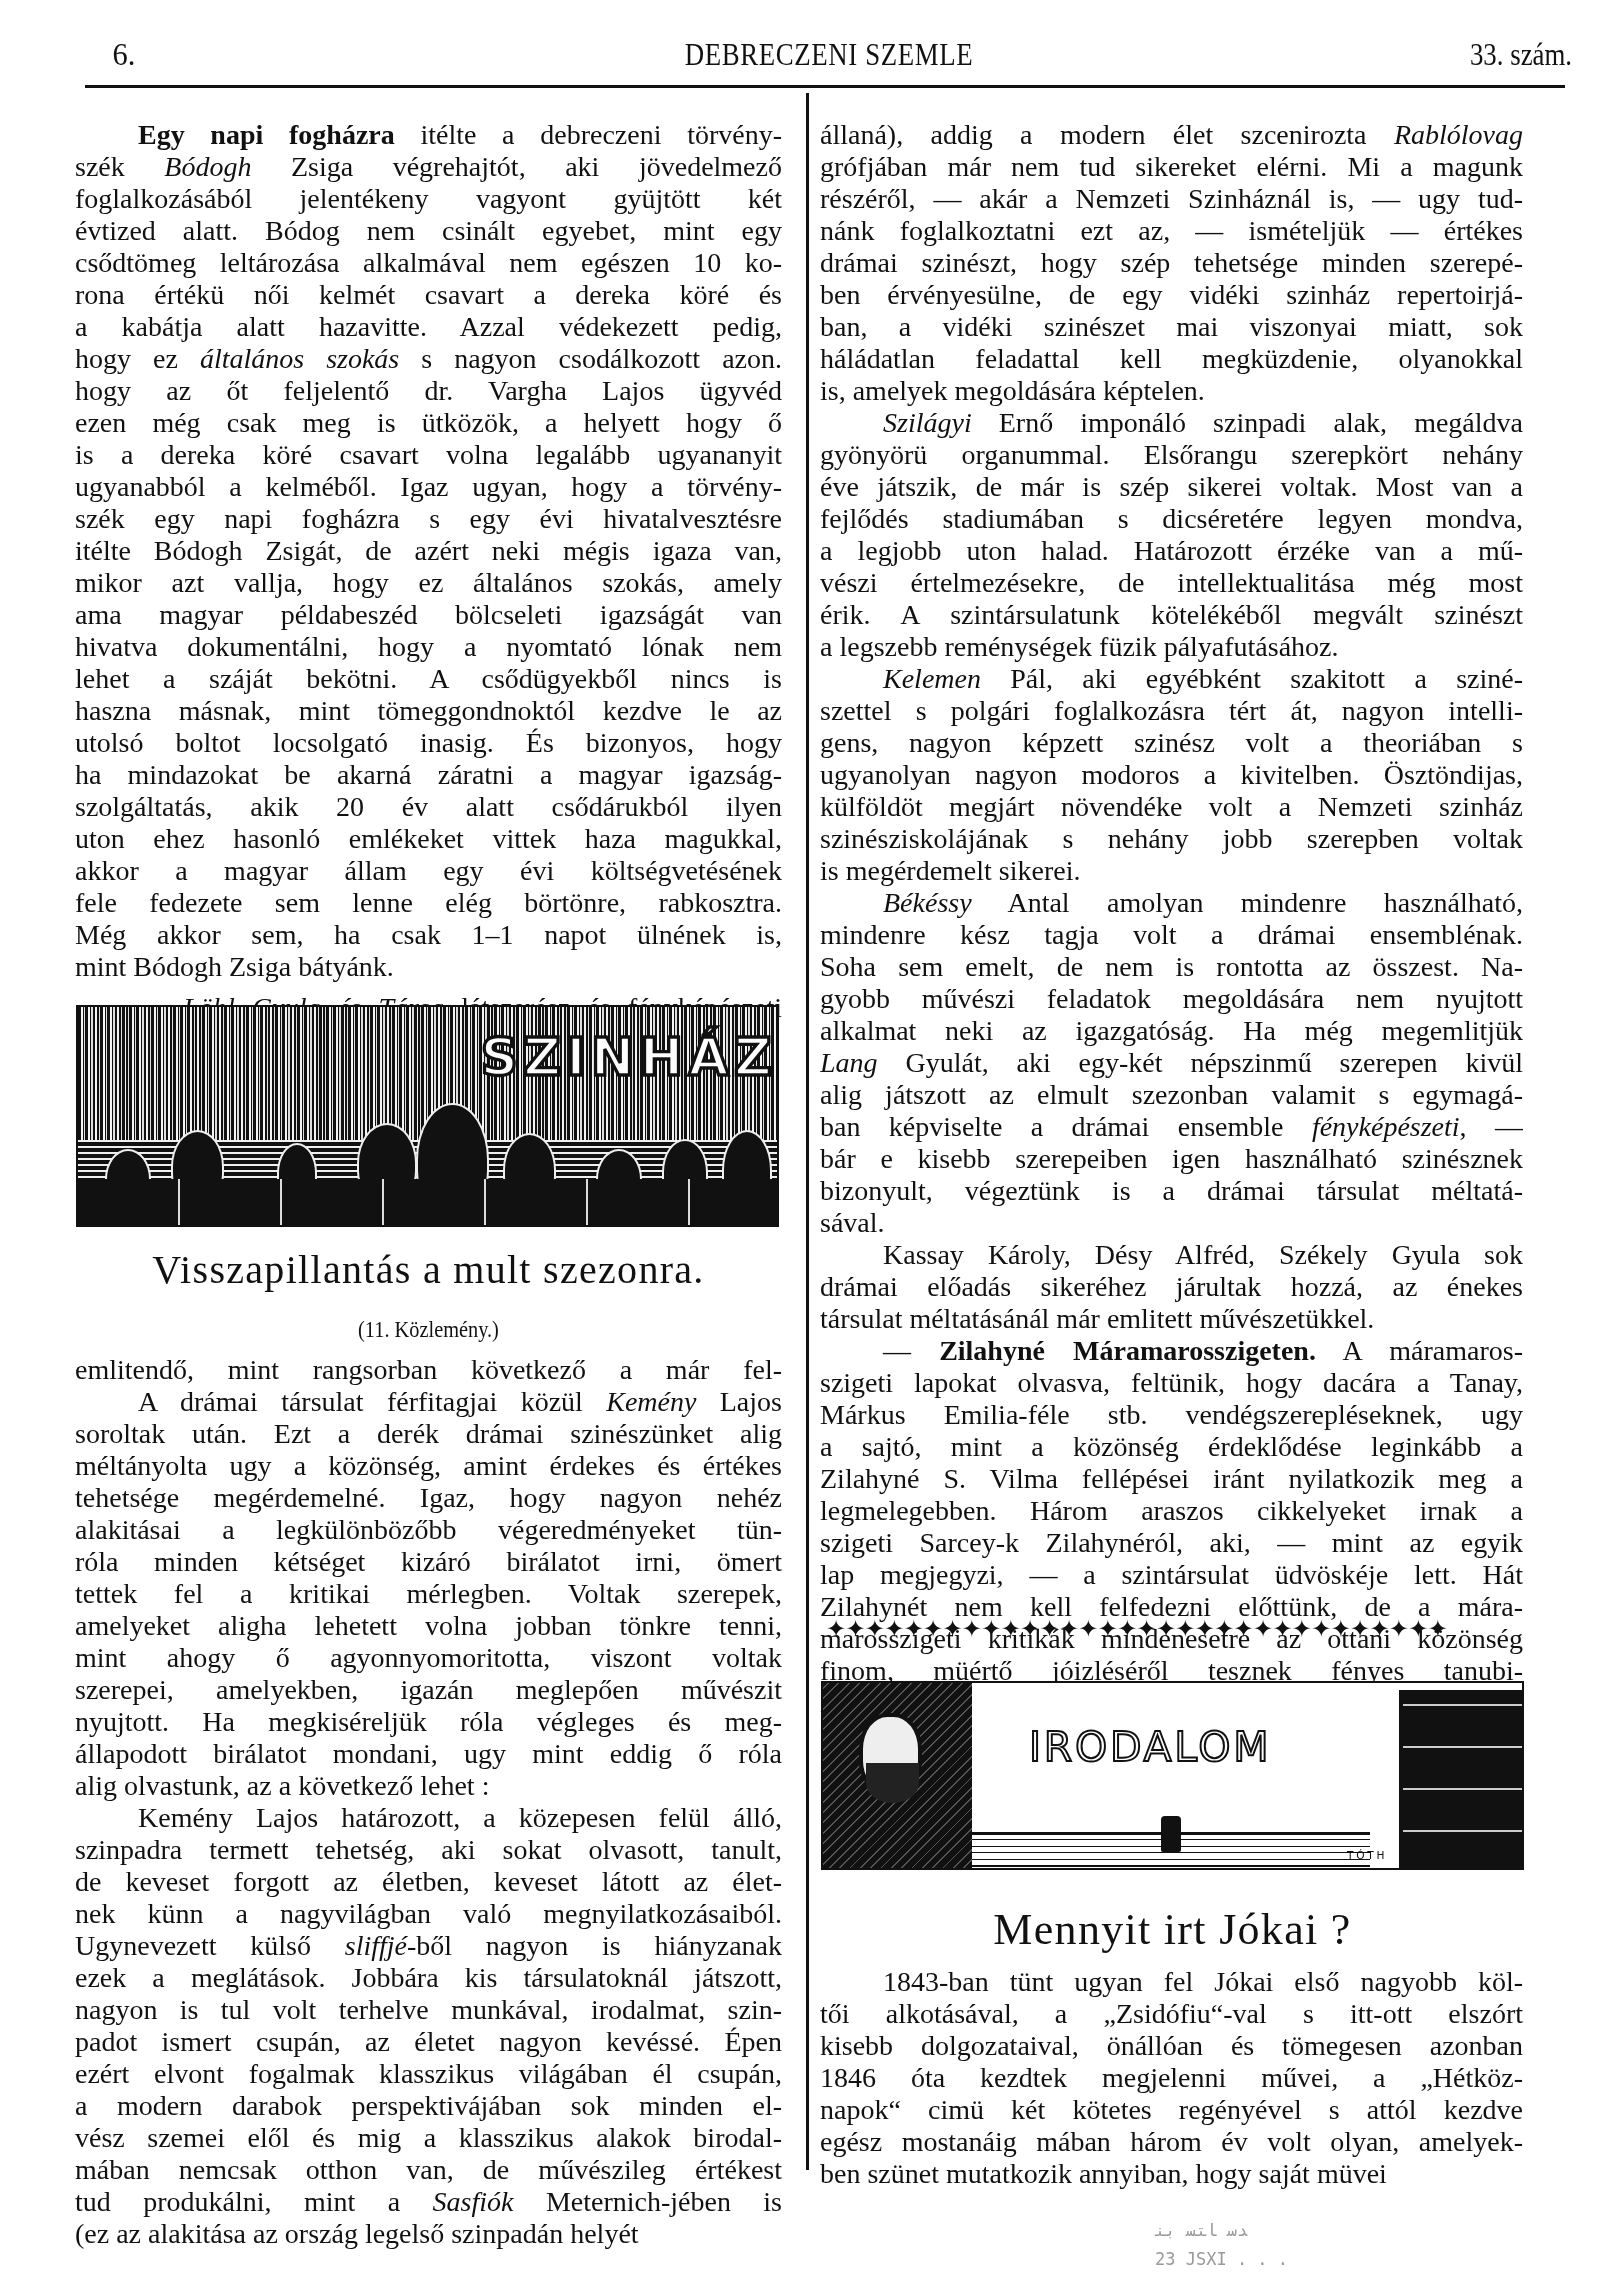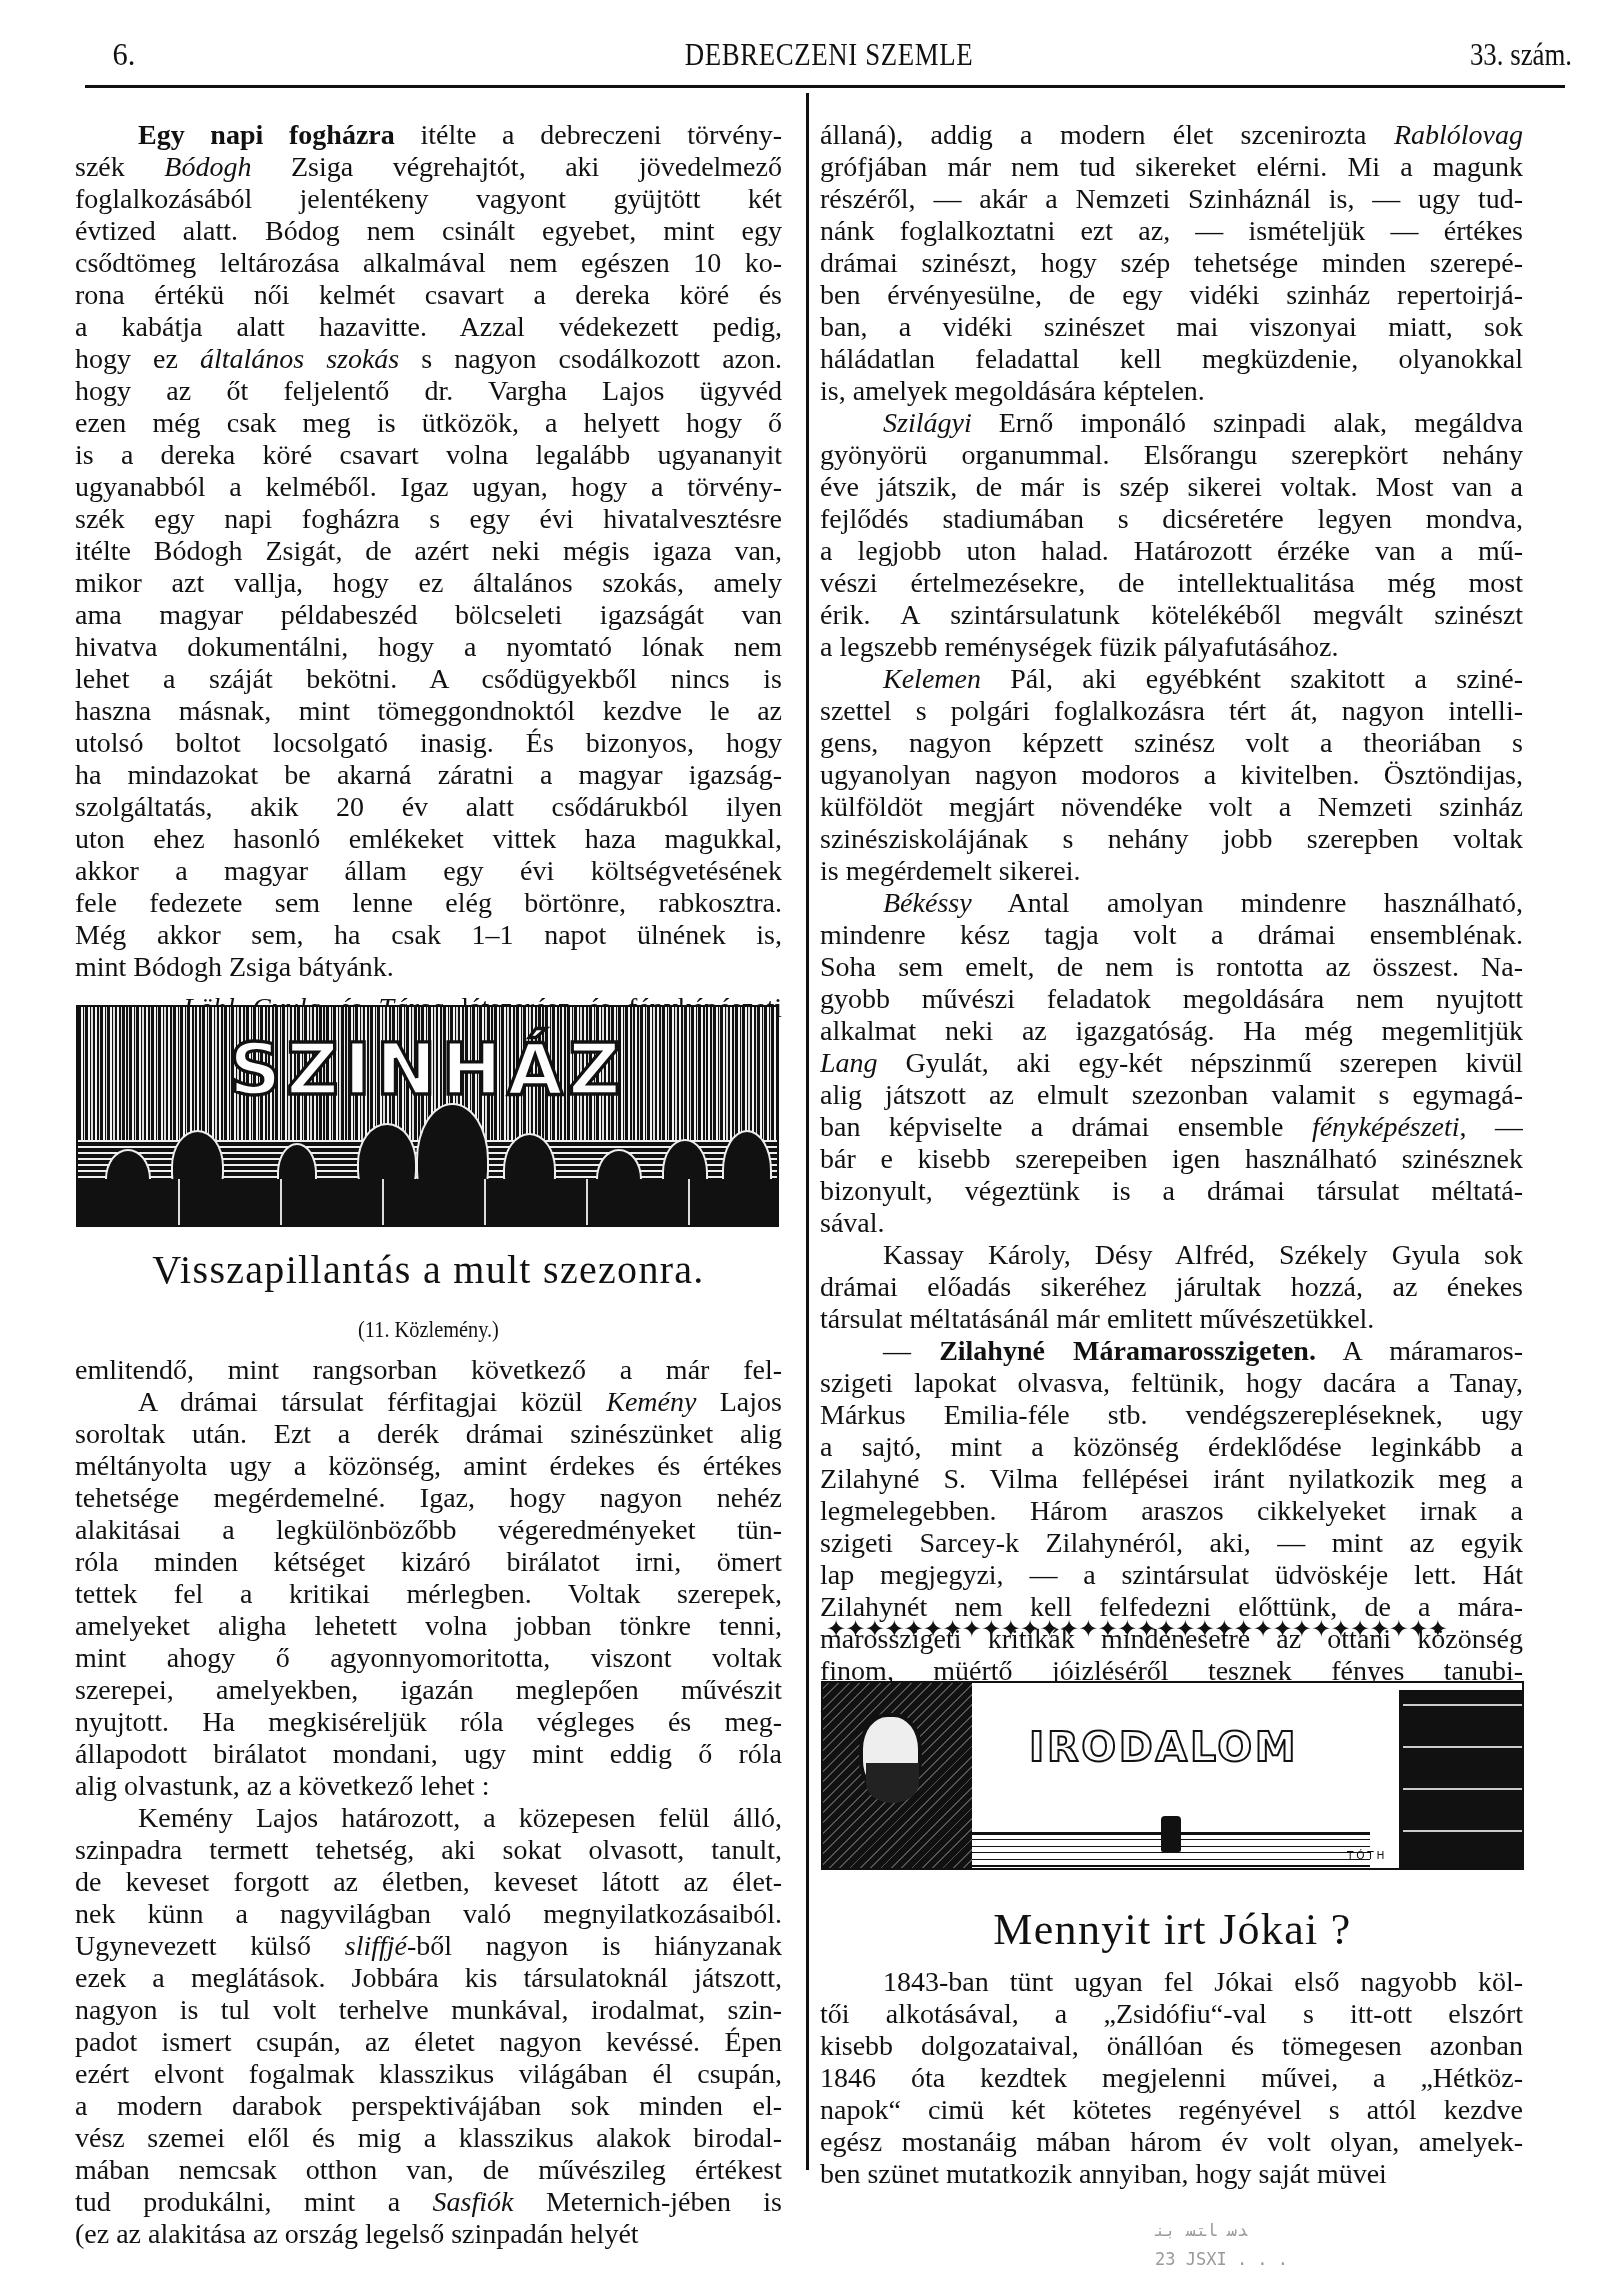--- a/index.html
+++ b/index.html
@@ -22,22 +22,22 @@
   .col .line { display: block; text-align: justify; text-align-last: justify; white-space: nowrap; overflow: hidden; }
   .col .line.last { text-align-last: left; }
   .col .line.ind { padding-left: 63px; }
   b { font-weight: bold; }
   i { font-style: italic; }
 
   
   .banner-szinhaz { position: absolute; left: 76px; top: 1005px; width: 703px; height: 222px; background: #111; overflow: hidden; border: 2px solid #111; }
   .banner-szinhaz .curtain { position: absolute; left: 0; top: 0; width: 100%; height: 133px;
     background: repeating-linear-gradient(90deg, #111 0 2.7px, #f4f4f4 2.7px 4.6px, #111 4.6px 6px, #ddd 6px 7.3px); }
-  .banner-szinhaz .word { position: absolute; left: 0; right: 0; top: 20px; text-align: center;
-    font-family: "DejaVu Sans", sans-serif; font-size: 72px; letter-spacing: 5.3px; color: #fff;
+  .banner-szinhaz .word { position: absolute; left: 0; right: 0; top: 20px; text-align: right;
+    font-family: "DejaVu Sans", sans-serif; font-size: 52px; letter-spacing: 5.3px; color: #fff;
     -webkit-text-stroke: 3.3px #111; font-weight: bold; }
   .banner-szinhaz .audience { position: absolute; left: 0; top: 133px; width: 100%; height: 90px;
     background:
       repeating-linear-gradient(0deg, #111 0 4px, #eee 4px 6px);
   }
   .banner-szinhaz .heads { position: absolute; left: 0; top: 96px; width: 100%; height: 126px; }
   .banner-szinhaz .heads span { position: absolute; border-radius: 50% 50% 40% 40%; background: #111; border: 2px solid #eee; }
   .banner-szinhaz .seats { position: absolute; left: 0; bottom: 0; width: 100%; height: 46px; background: #111;
     background-image: repeating-linear-gradient(90deg, #111 0 100px, #ddd 100px 102px); }
 
@@ -53,21 +53,21 @@
   .banner-irodalom .portrait { position: absolute; left: 0; top: 0; width: 149px; height: 189px;
     background: repeating-linear-gradient(135deg, #111 0 3.3px, #555 3.3px 4.6px, #111 4.6px 7.3px); }
   .banner-irodalom .portrait .face { position: absolute; left: 36px; top: 30px; width: 63px; height: 80px; border-radius: 45% 45% 40% 40%; background: #eee; border: 4px solid #111; }
   .banner-irodalom .portrait .beard { position: absolute; left: 43px; top: 80px; width: 53px; height: 40px; border-radius: 0 0 50% 50%; background: #222; }
   .banner-irodalom .desk { position: absolute; left: 149px; top: 149px; width: 398px; height: 40px; border-top: 3.3px solid #111;
     background: repeating-linear-gradient(0deg, #fff 0 5.3px, #111 5.3px 6.6px); }
   .banner-irodalom .inkwell { position: absolute; left: 338px; top: 133px; width: 20px; height: 36px; background: #111; border-radius: 4px 4px 2px 2px; }
   .banner-irodalom .shelf { position: absolute; right: 0; top: 6.6px; width: 123px; height: 182px; background: #111;
     background-image: repeating-linear-gradient(0deg, #111 0 40px, #ccc 40px 42px); border-left: 4px solid #111; }
   .banner-irodalom .word { position: absolute; left: 206px; top: 40px; font-family: "DejaVu Sans", sans-serif;
-    font-size: 41px; letter-spacing: 2.7px; color: #fff; -webkit-text-stroke: 2px #111; font-weight: bold; }
+    font-size: 41px; letter-spacing: 2.7px; color: #fff; -webkit-text-stroke: 2px #111; font-weight: normal; }
   .banner-irodalom .sig { position: absolute; left: 524px; top: 159px; font-family: "DejaVu Sans", sans-serif; font-size: 10.6px; letter-spacing: 2.7px; margin-top: 7px; }
 
   .t-jokai { left: 821px; top: 1904px; width: 703px; font-size: 44px; letter-spacing: 1.3px; }
   .col-right-2 { left: 820px; top: 1966px; width: 703px; }
 
   .stamp { position: absolute; left: 1155px; top: 2200px; font-size: 17px; color: #999; line-height: 29px; font-family: "DejaVu Sans Mono", monospace; margin-top: 16px; }
 </style>
 </head>
 <body>
 

